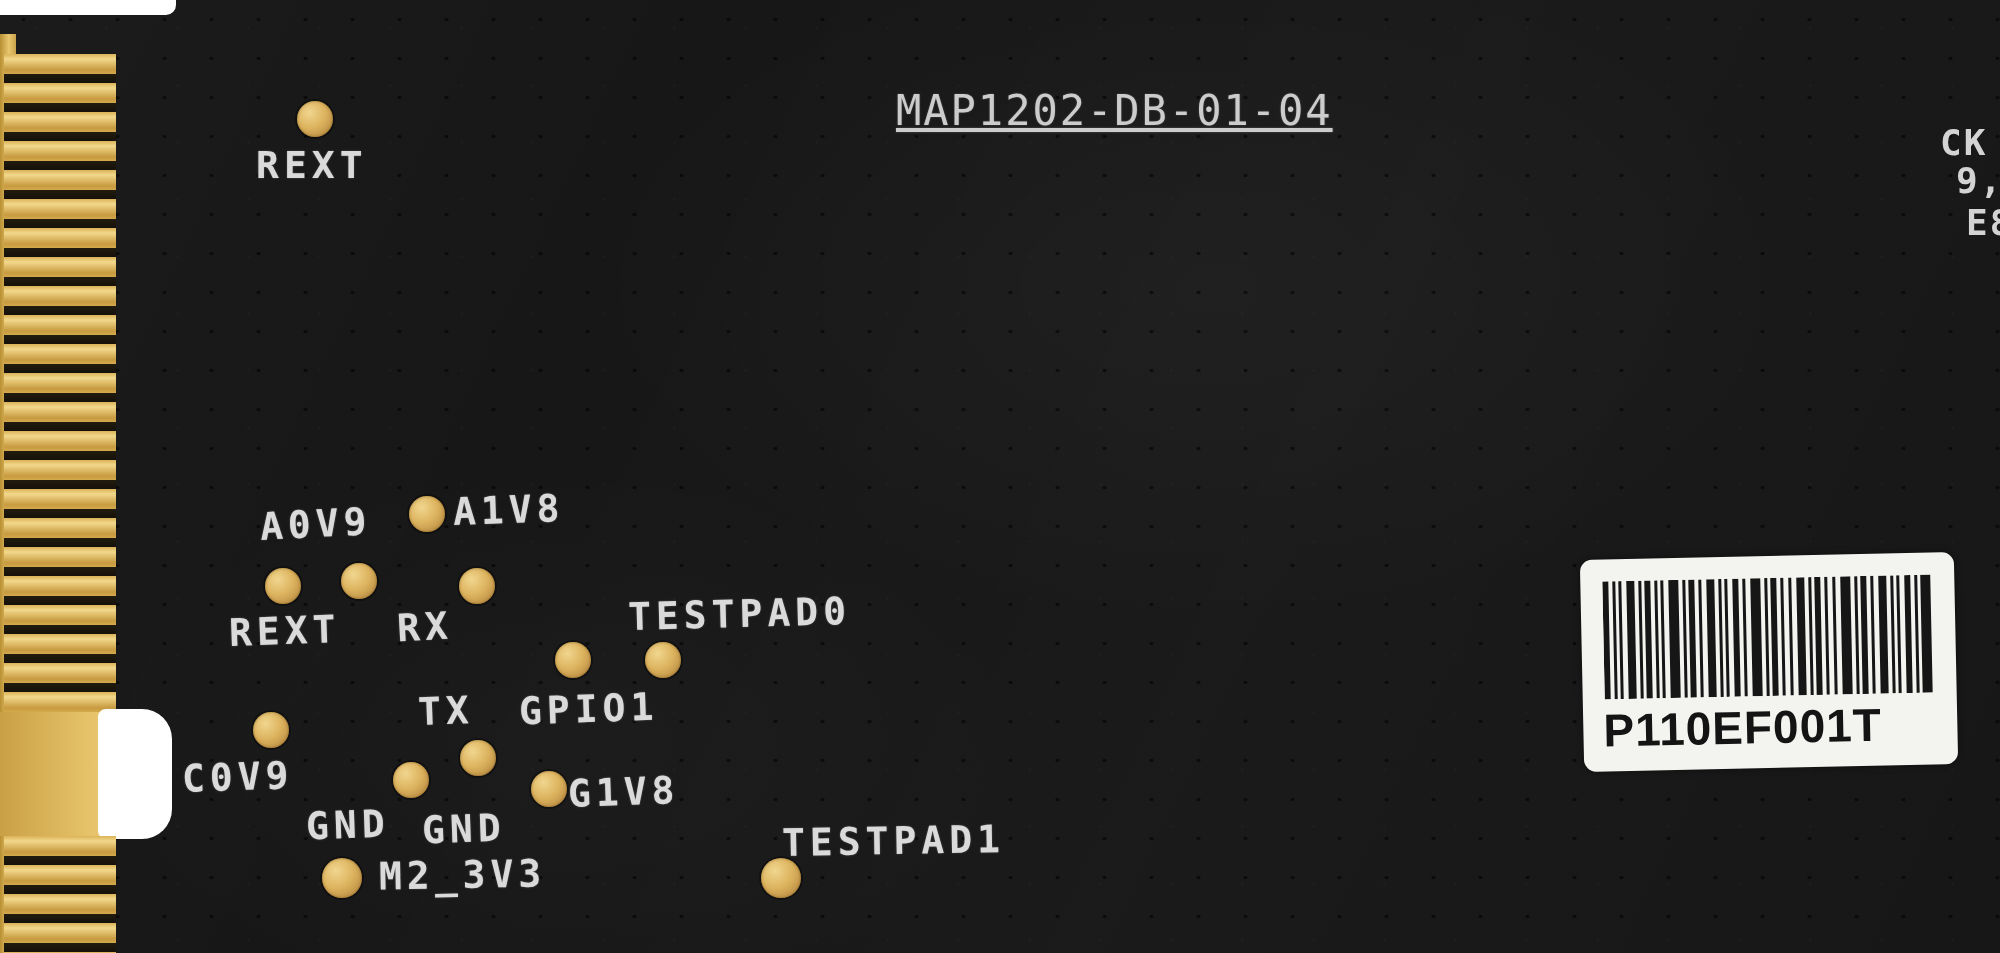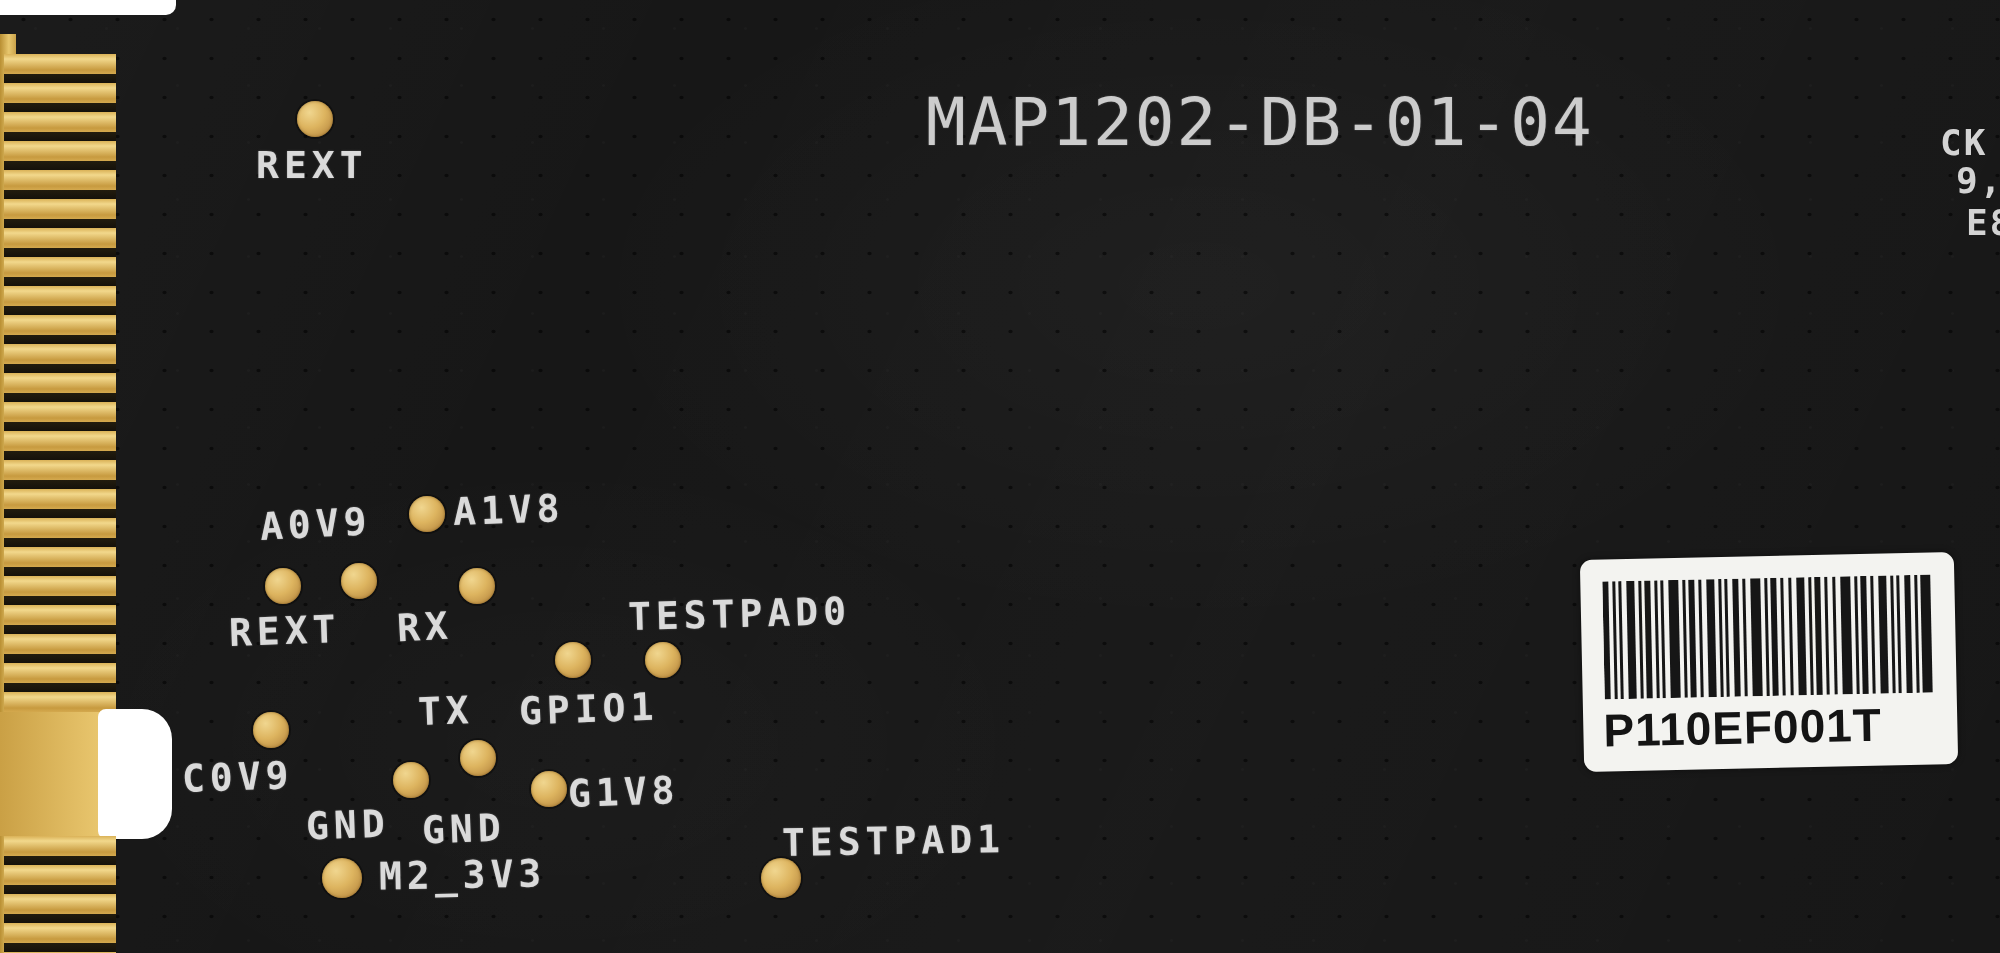--- a/index.html
+++ b/index.html
@@ -18,24 +18,25 @@
       radial-gradient(700px 420px at 28% 78%, rgba(255,255,255,0.02), transparent 70%),
       linear-gradient(115deg, rgba(255,255,255,0.018) 0%, transparent 30%, rgba(255,255,255,0.014) 62%, transparent 100%);
     background-size:47px 39px, 71px 57px, 100% 100%, 100% 100%, 100% 100%;
   }
   .slabel{
     position:absolute;color:#dadada;font-weight:bold;font-size:38px;
     letter-spacing:5px;line-height:1;white-space:nowrap;
     text-shadow:0 0 2px rgba(225,225,225,0.35);
   }
   .title{
-    position:absolute;left:926px;top:90px;
-    font-size:66px;letter-spacing:2px;line-height:1;color:#cccccc;
+    position:absolute;left:896px;top:90px;
+    font-size:42px;letter-spacing:2px;line-height:1;color:#cccccc;
     font-weight:normal;white-space:nowrap;
     text-shadow:0 0 2px rgba(220,220,220,0.3);
+    text-decoration:underline;
   }
   .edge-mark{
     position:absolute;font-size:36px;letter-spacing:2px;line-height:1;
     color:#d3d3d3;font-weight:bold;white-space:nowrap;
   }
   .pad{
     position:absolute;width:36px;height:36px;border-radius:50%;
     background:radial-gradient(circle at 35% 32%, #f0d68f 0%, #ddb45f 45%, #c3964a 75%, #a57b33 100%);
     box-shadow:inset 0 0 3px rgba(110,75,20,0.65), 0 0 0 2px rgba(0,0,0,0.35);
   }

